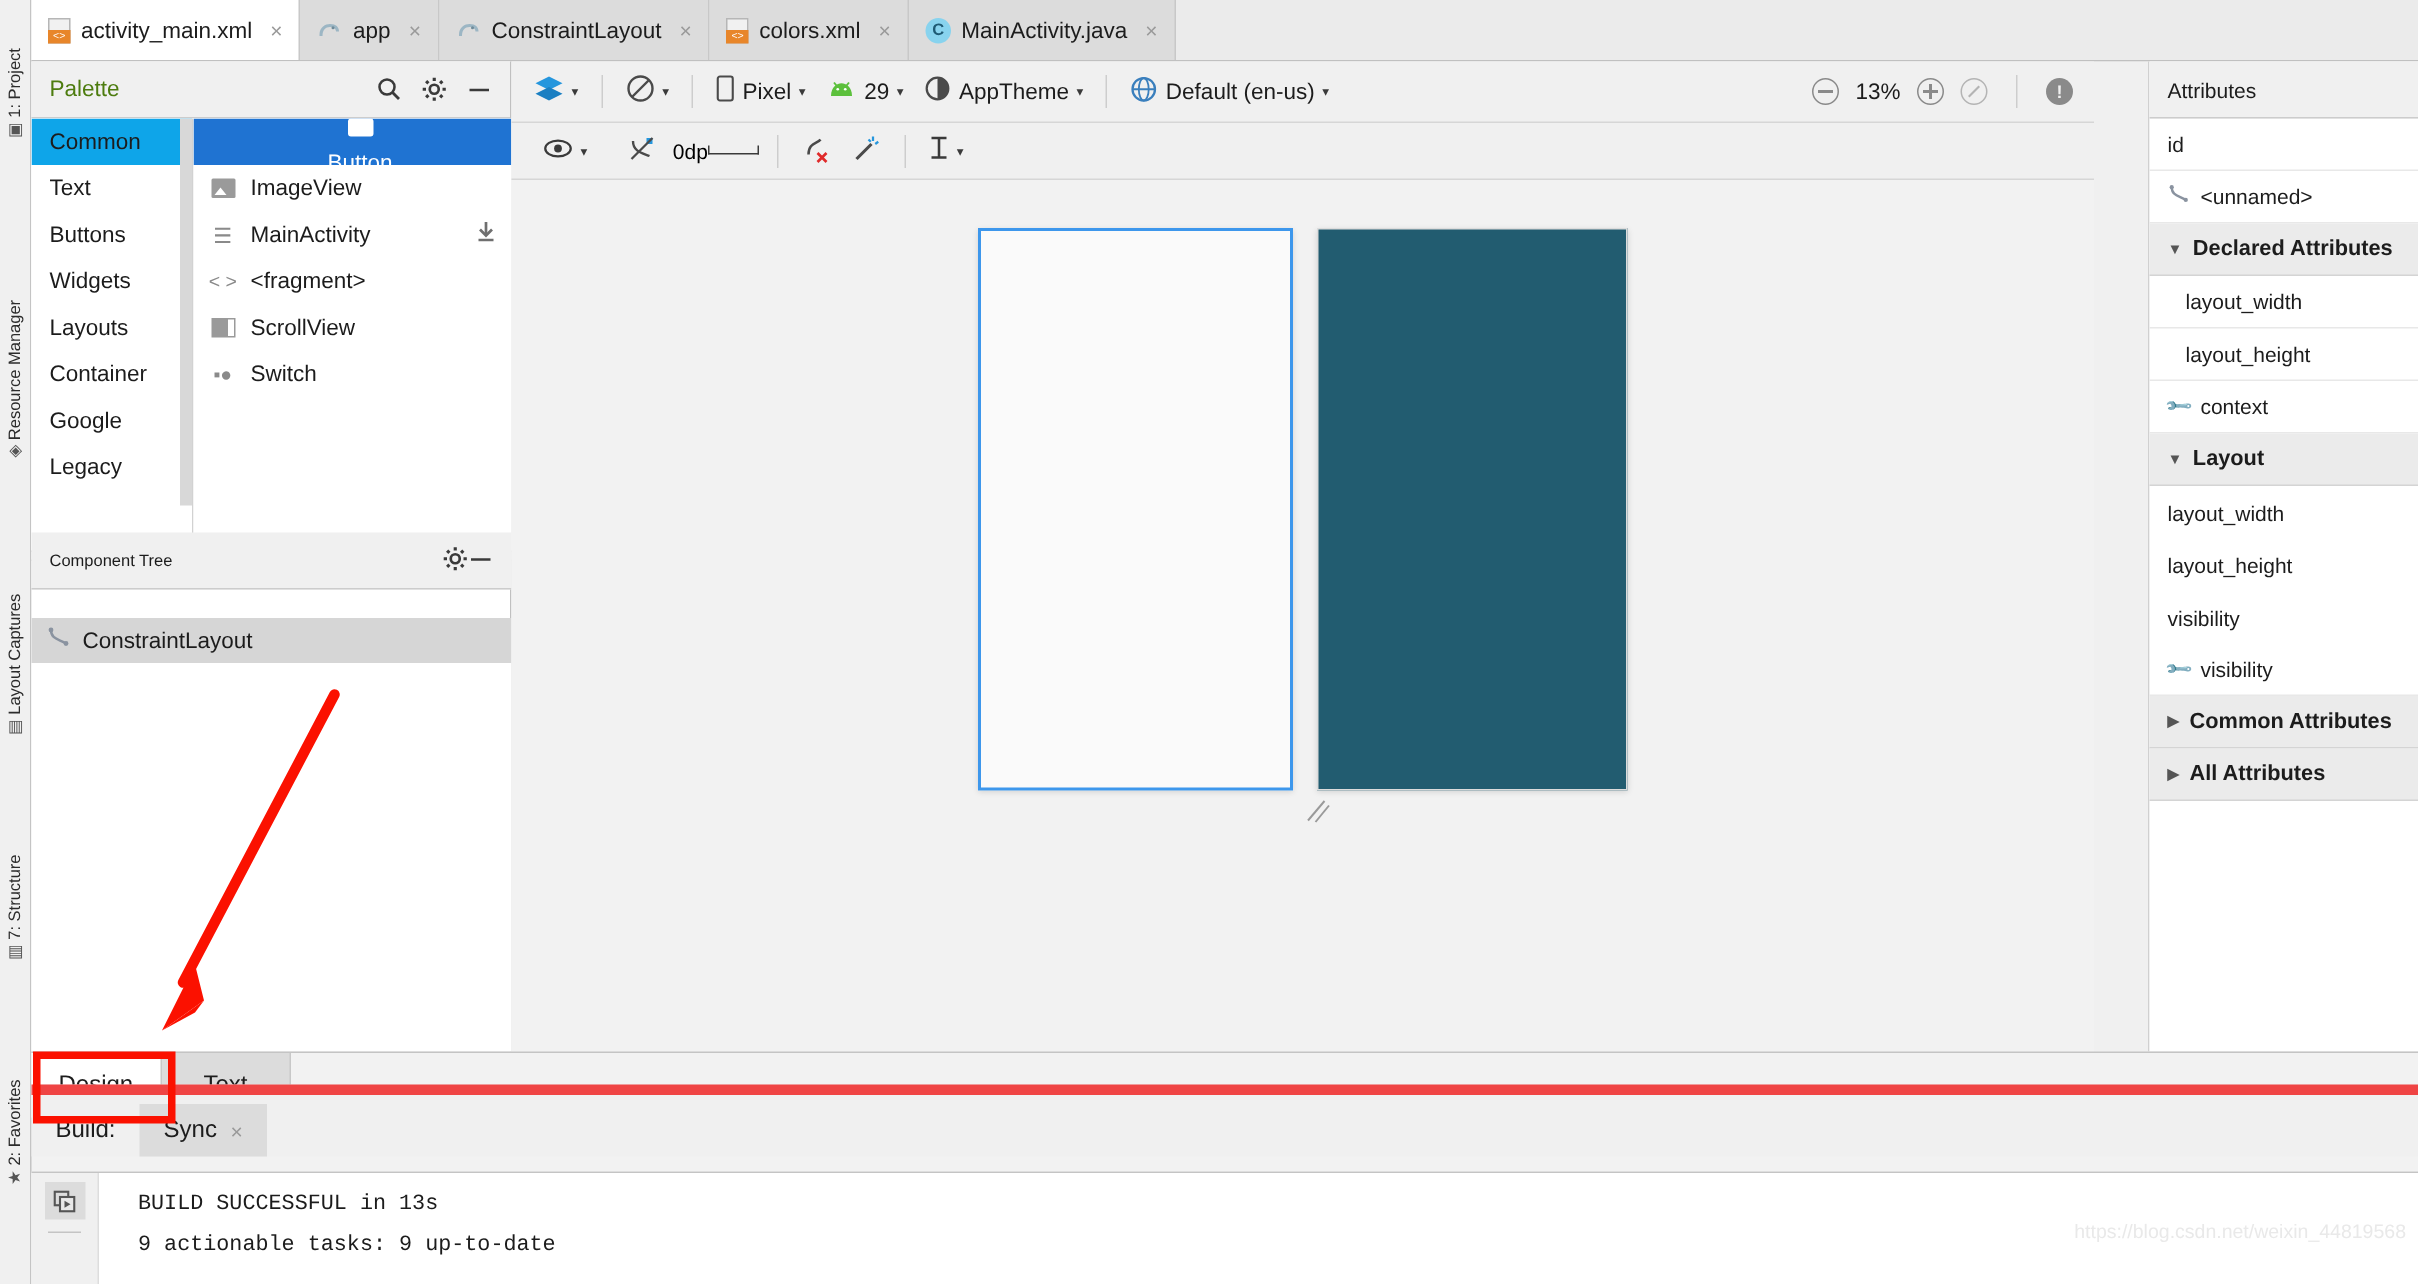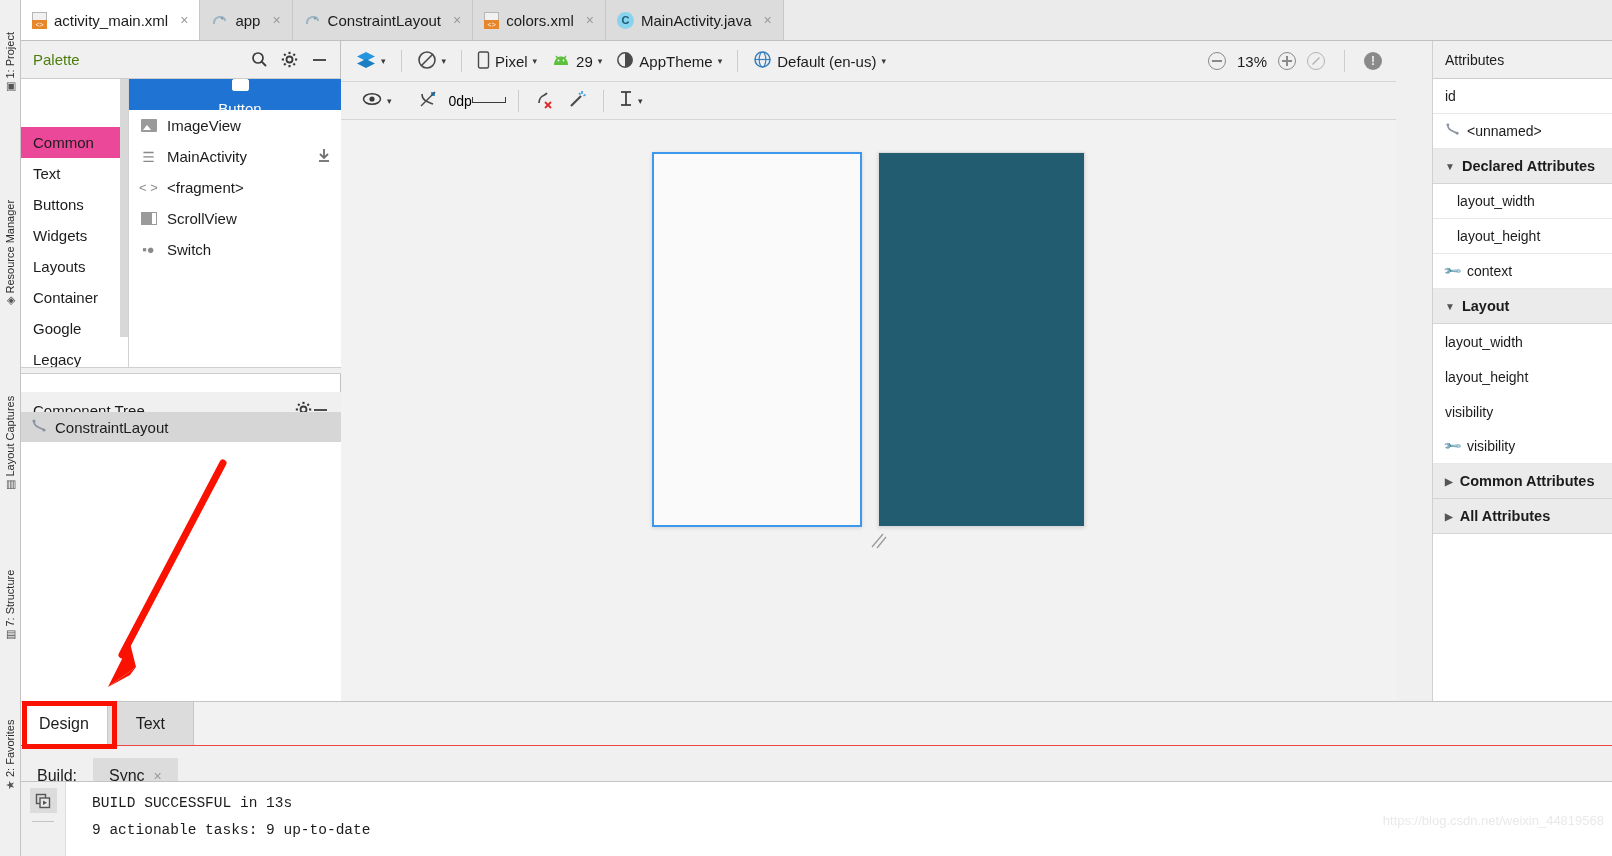--- a/index.html
+++ b/index.html
@@ -113,21 +113,21 @@
     border-right: 1px solid #d2d2d2;
     position: relative;
     overflow: hidden;
   }
   .cat {
     height: 31px; line-height: 31px;
     padding-left: 12px;
     font-size: 15px; color: #1c1c1c;
     white-space: nowrap;
   }
-  .cat.sel { background: #ec4899; margin-top: 48px; }
+  .cat.sel { background: #0ea5e9; }
   .catscroll {
     position: absolute; right: 0; top: 0;
     width: 8px; height: 258px;
     background: #d8d8d8;
   }
   .itemcol {
     flex: 1; position: relative; background: #fff;
     overflow: hidden;
   }
   .item {
@@ -149,25 +149,25 @@
   .gl-scroll { width: 16px; height: 13px; background: #9a9a9a; position: relative; }
   .gl-scroll:after{content:"";position:absolute;right:1px;top:1px;width:4px;height:11px;background:#fff;}
   .gl-switch { font-size: 13px; color: #8a8a8a; }
 
   .ctsplit {
     position: absolute; top: 326px; left: 0;
     width: 320px; height: 7px; background: #f0f0f0;
     border-top: 1px solid #cfcfcf; border-bottom: 1px solid #cfcfcf;
   }
   .cthdr {
-    position: absolute; top: 351px; left: 0;
+    position: absolute; top: 314px; left: 0;
     width: 320px; height: 38px;
     background: #f0f0f0; border-bottom: 1px solid #ccc;
     display: flex; align-items: center; padding: 0 12px;
-    font-size: 15px; color: #1c1c1c;
+    font-size: 11px; color: #1c1c1c;
   }
   .ctbody { position: absolute; top: 371px; left: 0; width: 320px; height: 289px; background:#fff; }
   .ctrow {
     height: 30px; display: flex; align-items: center; gap: 8px;
     padding-left: 10px; font-size: 15px; color: #1c1c1c;
     background: #d6d6d6;
   }
 
   
   .center {
@@ -278,24 +278,24 @@
   .dtab {
     height: 43px; min-width: 86px;
     display: flex; align-items: center; justify-content: center;
     font-size: 16px; color: #1c1c1c;
     background: #dcdcdc; border-right: 1px solid #c8c8c8;
     padding: 0 18px;
   }
   .dtab.active { background: #ffffff; }
 
   .bottombar {
-    position: absolute; left: 21px; top: 745px;
+    position: absolute; left: 21px; top: 723px;
     width: 1591px; height: 48px;
     background: #f0f0f0;
-    border-top: 1px solid #ef4444;
+    border-top: 7px solid #ef4444;
     display: flex; align-items: flex-end;
   }
   .btab {
     height: 35px; display:flex; align-items:center; gap: 9px;
     padding: 0 16px; font-size: 16px; color: #1c1c1c;
   }
   .btab.active { background: #dcdcdc; }
   .btab .bclose { color: #9a9a9a; font-size: 14px; }
 
   .console {

